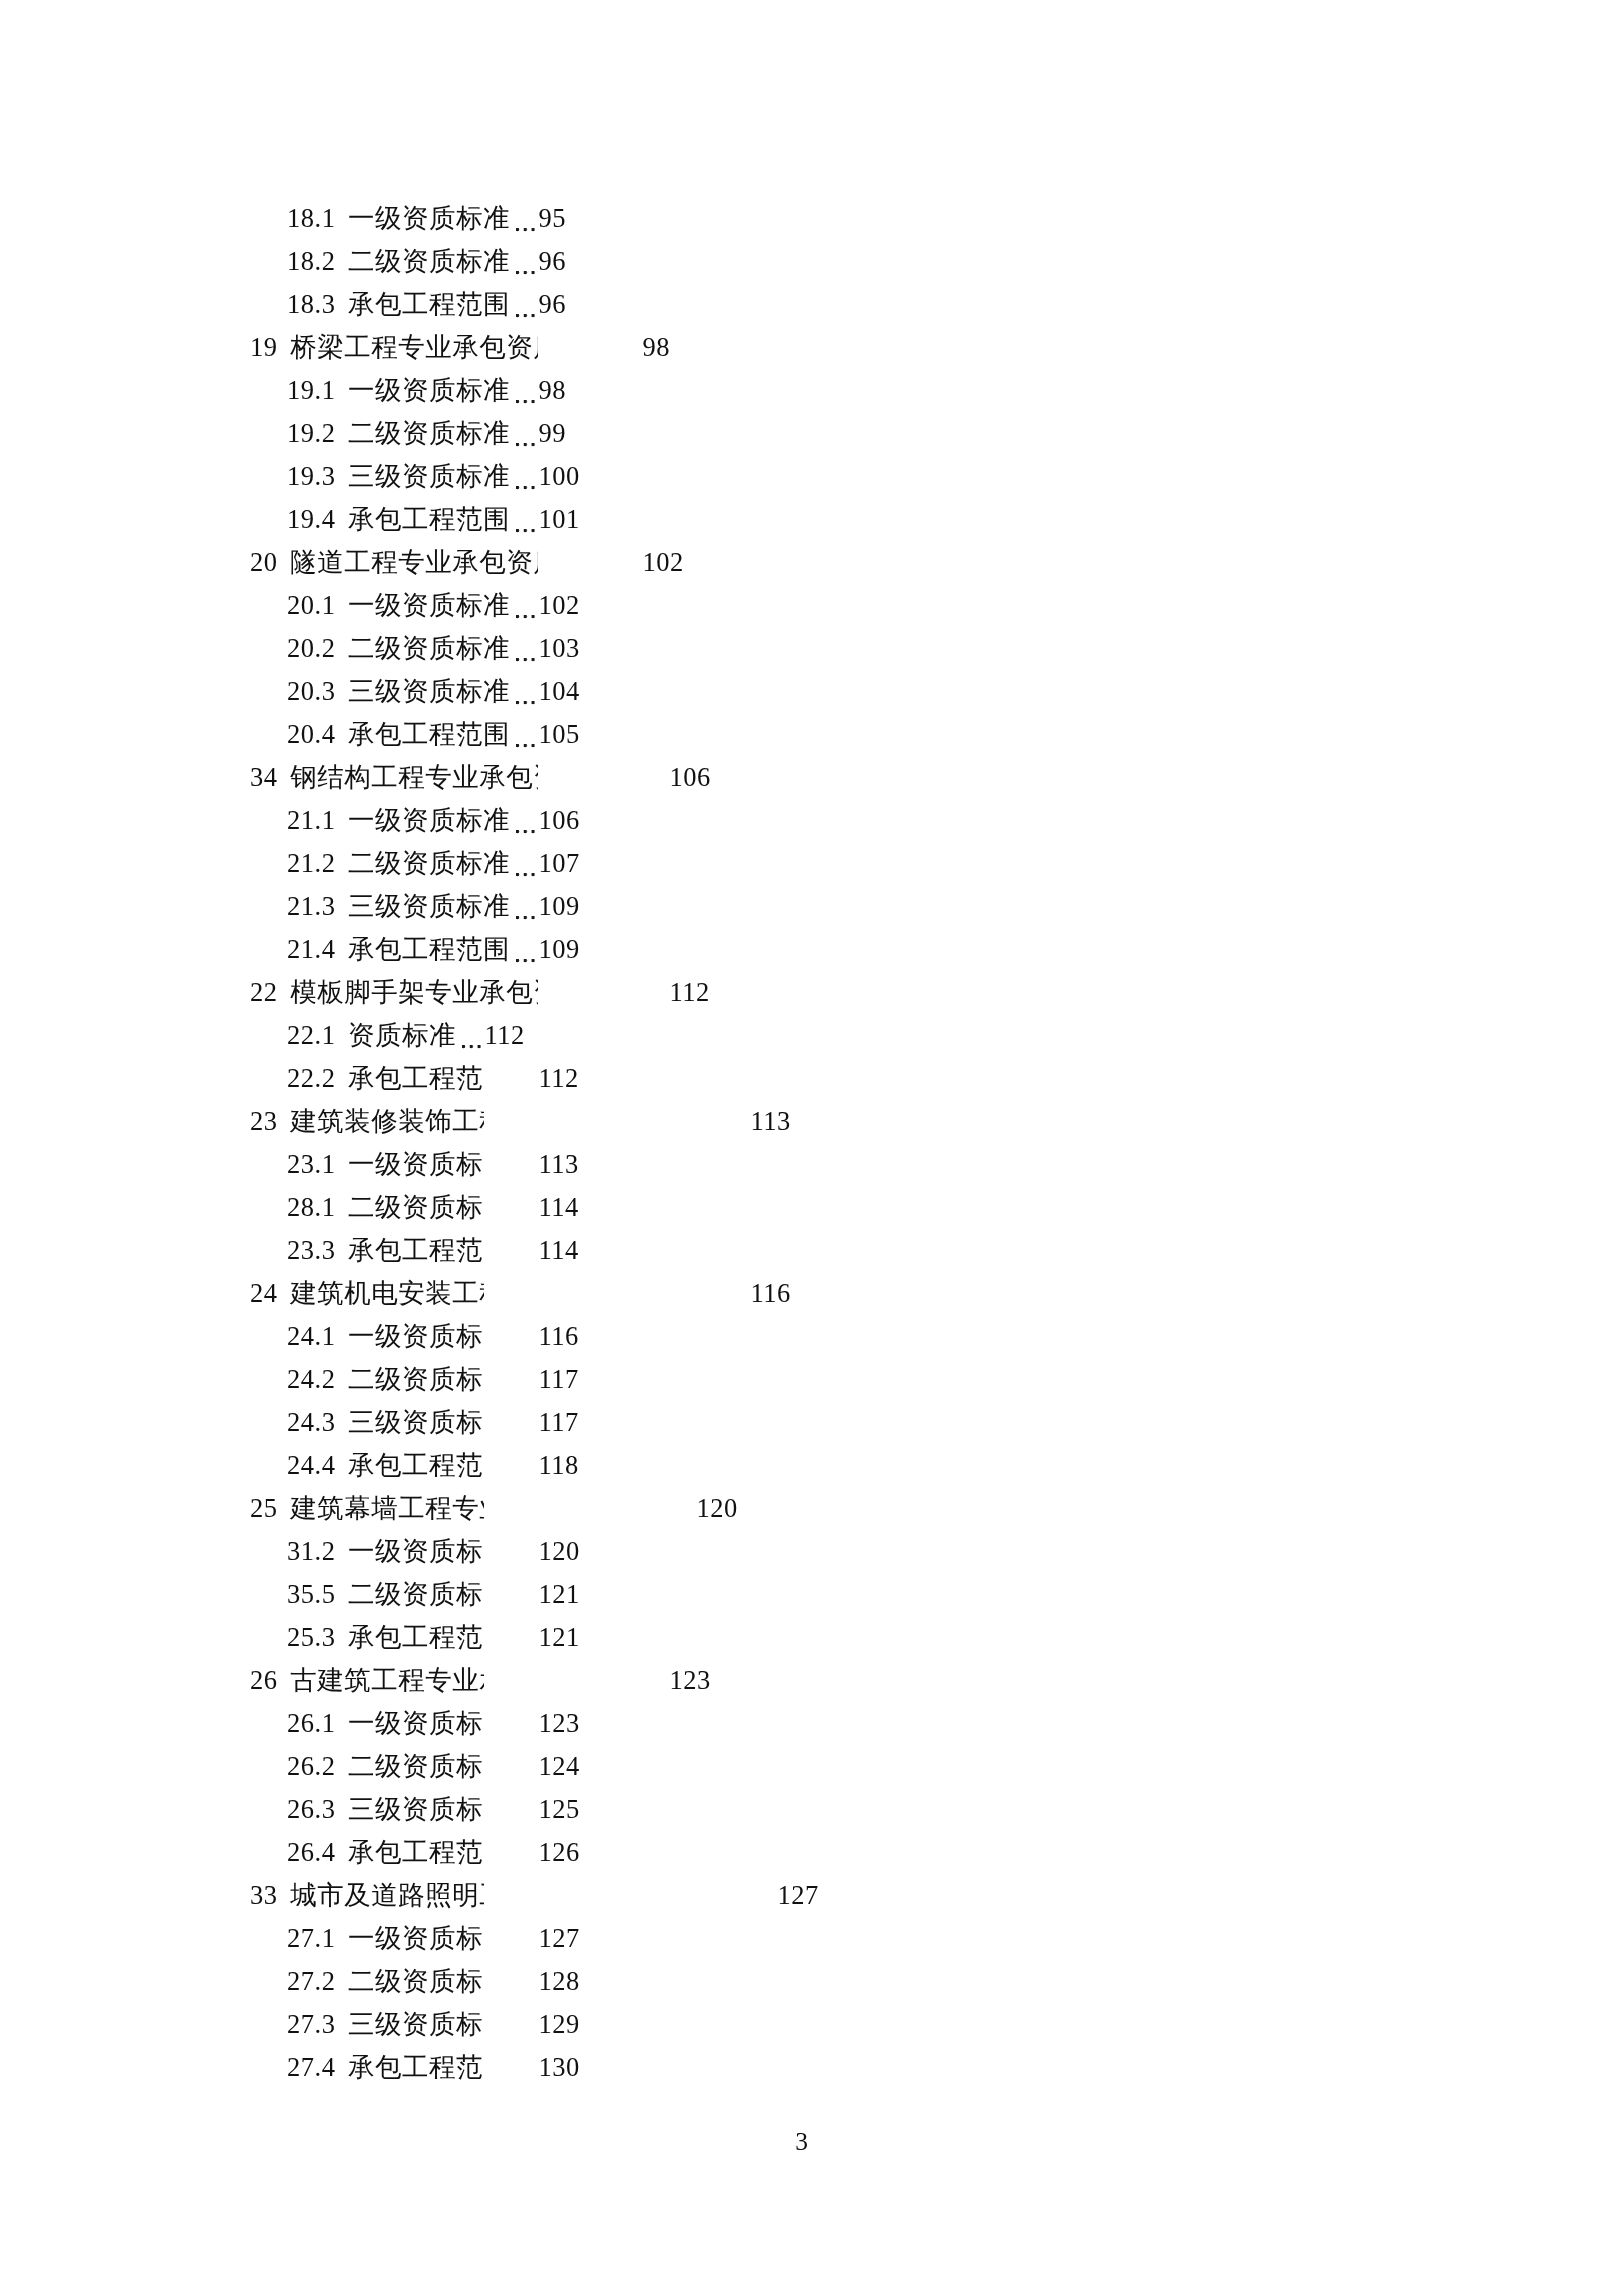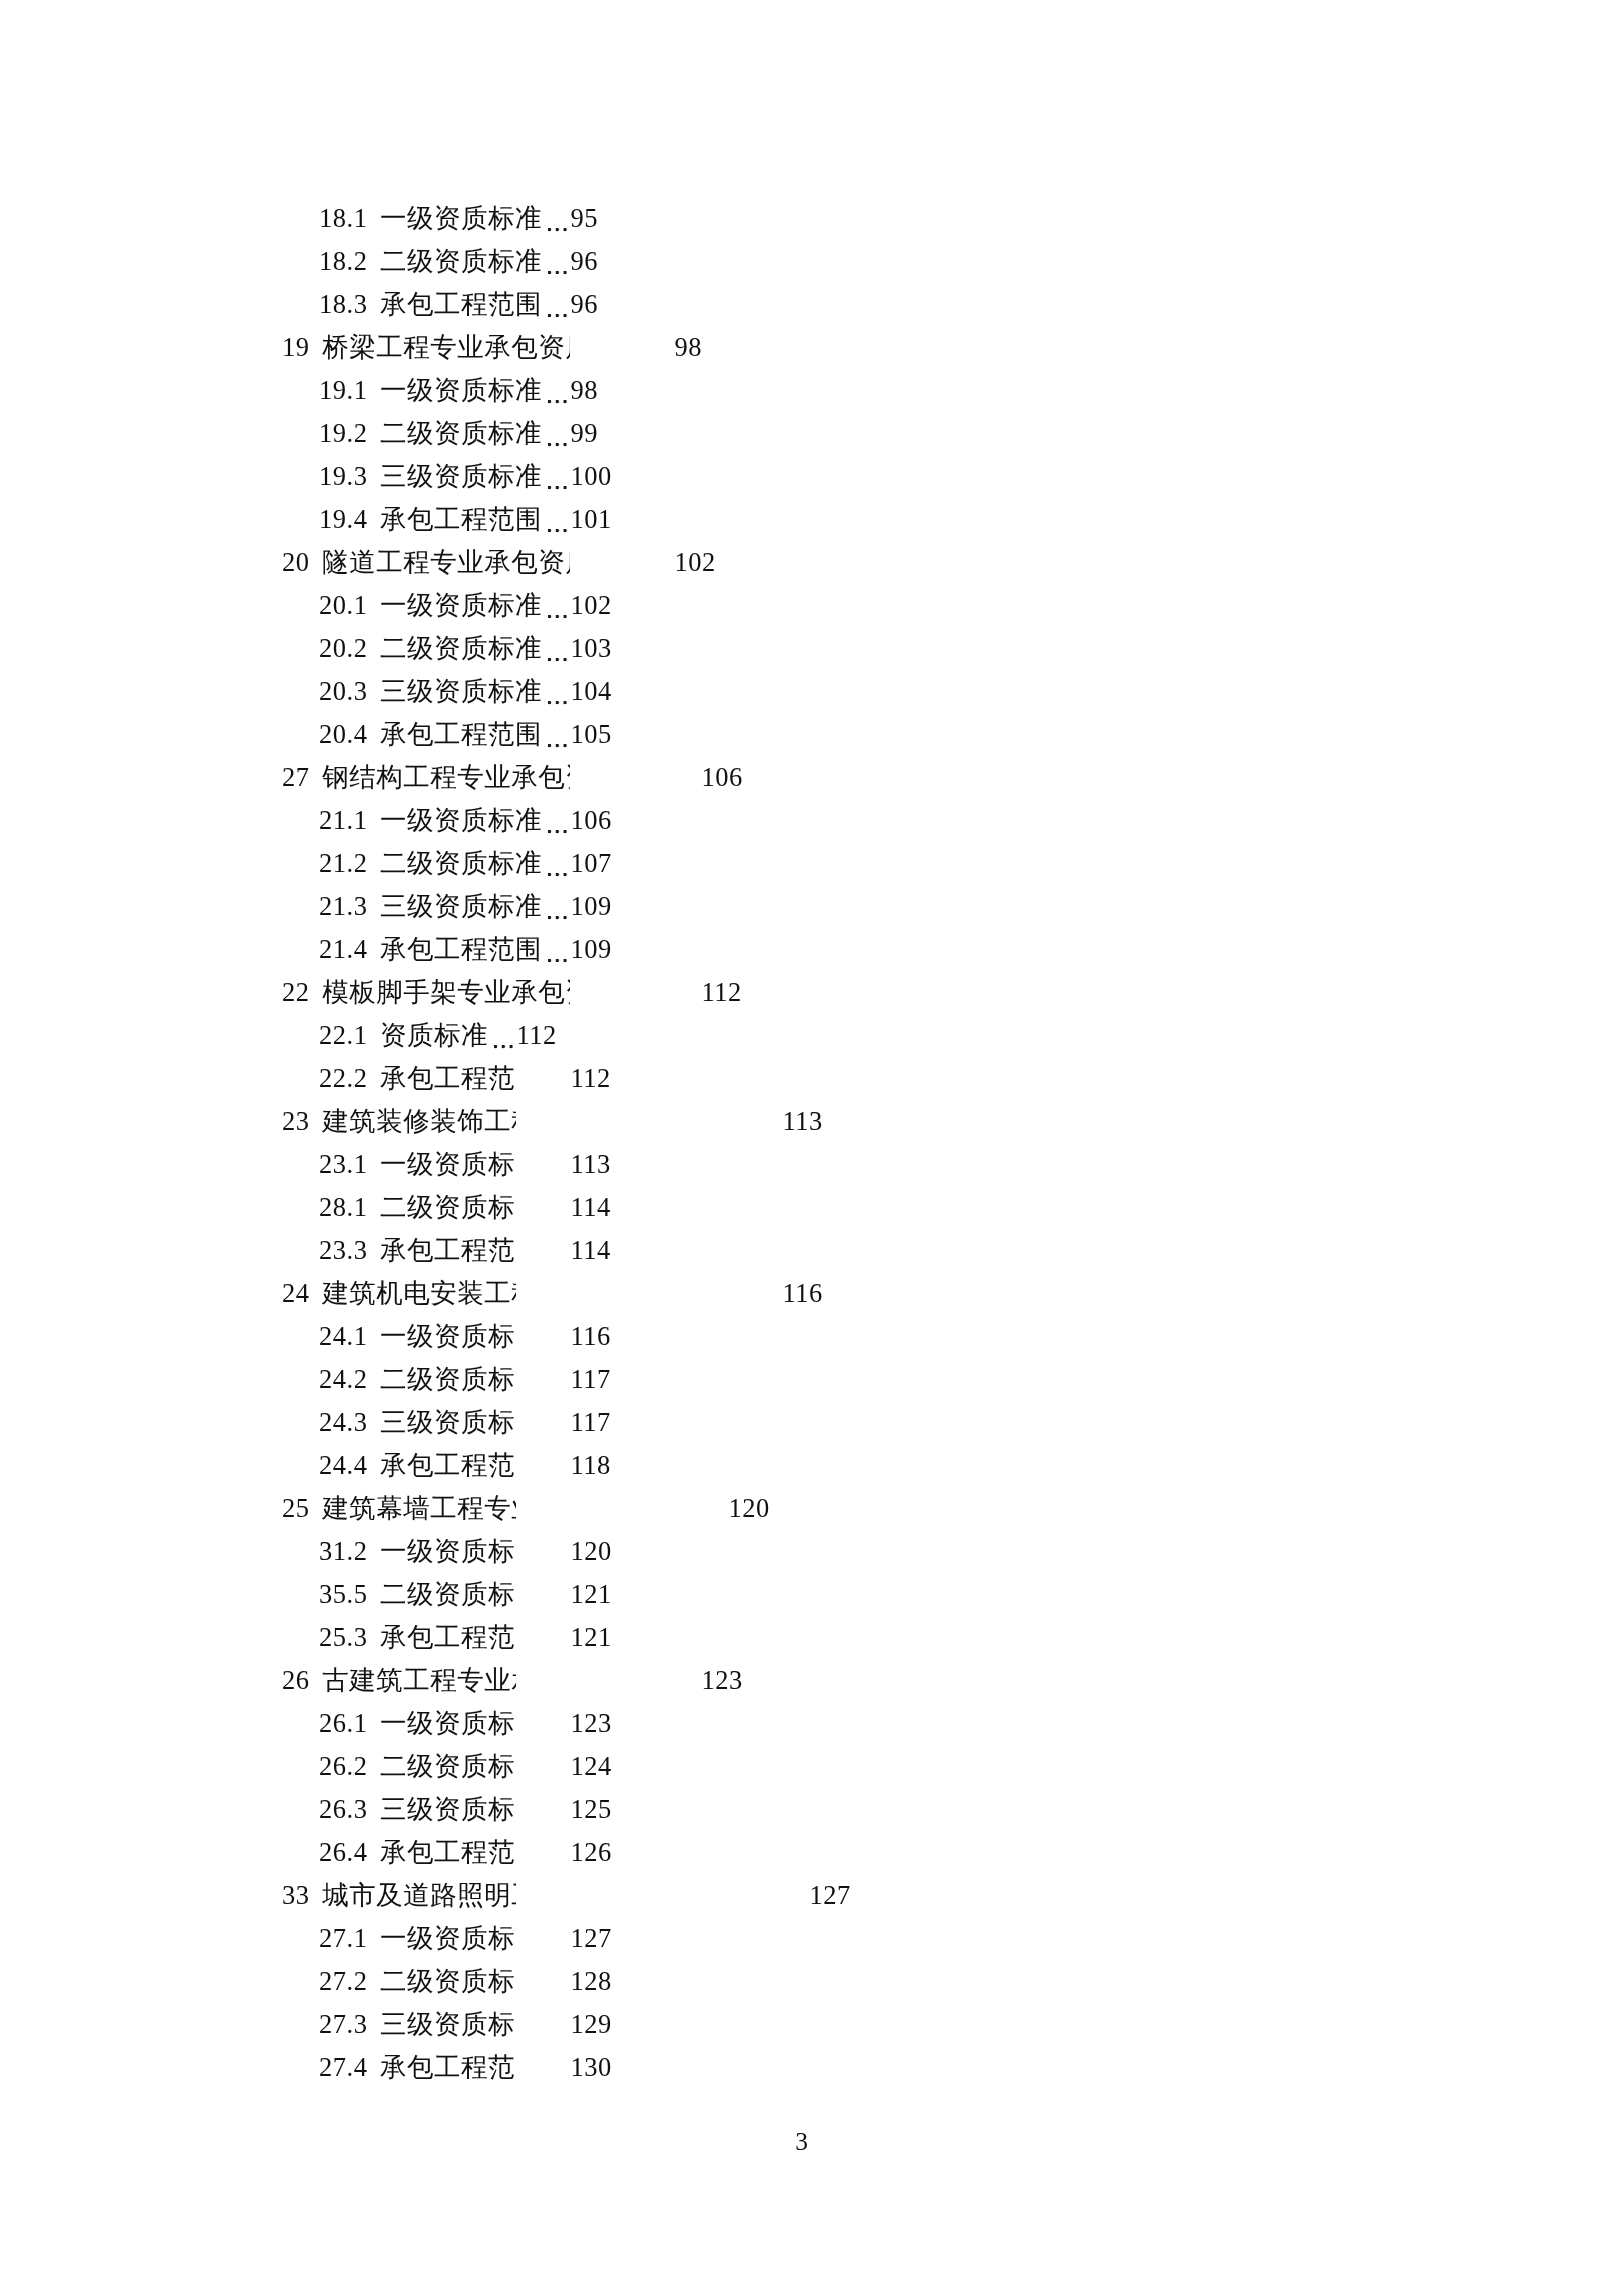--- a/index.html
+++ b/index.html
@@ -24,21 +24,20 @@
     width: 1081px;
   }
   .toc-row {
     display: flex;
     align-items: baseline;
     height: 43px;
     line-height: 43px;
     font-size: 26.5px;
     white-space: nowrap;
     cursor: pointer;
-    margin-left: 32px;
   }
   .toc-row.level-2 {
     padding-left: 37px;
   }
   .toc-row .num {
     margin-right: 12.7px;
     letter-spacing: 0.5px;
   }
   .toc-row .title {
     letter-spacing: 0.5px;
@@ -146,21 +145,21 @@
         <span class="leader"></span>
         <span class="page">104</span>
       </div>
       <div class="toc-row level-2">
         <span class="num">20.4</span>
         <span class="title">承包工程范围</span>
         <span class="leader"></span>
         <span class="page">105</span>
       </div>
       <div class="toc-row level-1">
-        <span class="num">27</span>
+        <span class="num">34</span>
         <span class="title">钢结构工程专业承包资质标准</span>
         <span class="leader"></span>
         <span class="page">106</span>
       </div>
       <div class="toc-row level-2">
         <span class="num">21.1</span>
         <span class="title">一级资质标准</span>
         <span class="leader"></span>
         <span class="page">106</span>
       </div>

